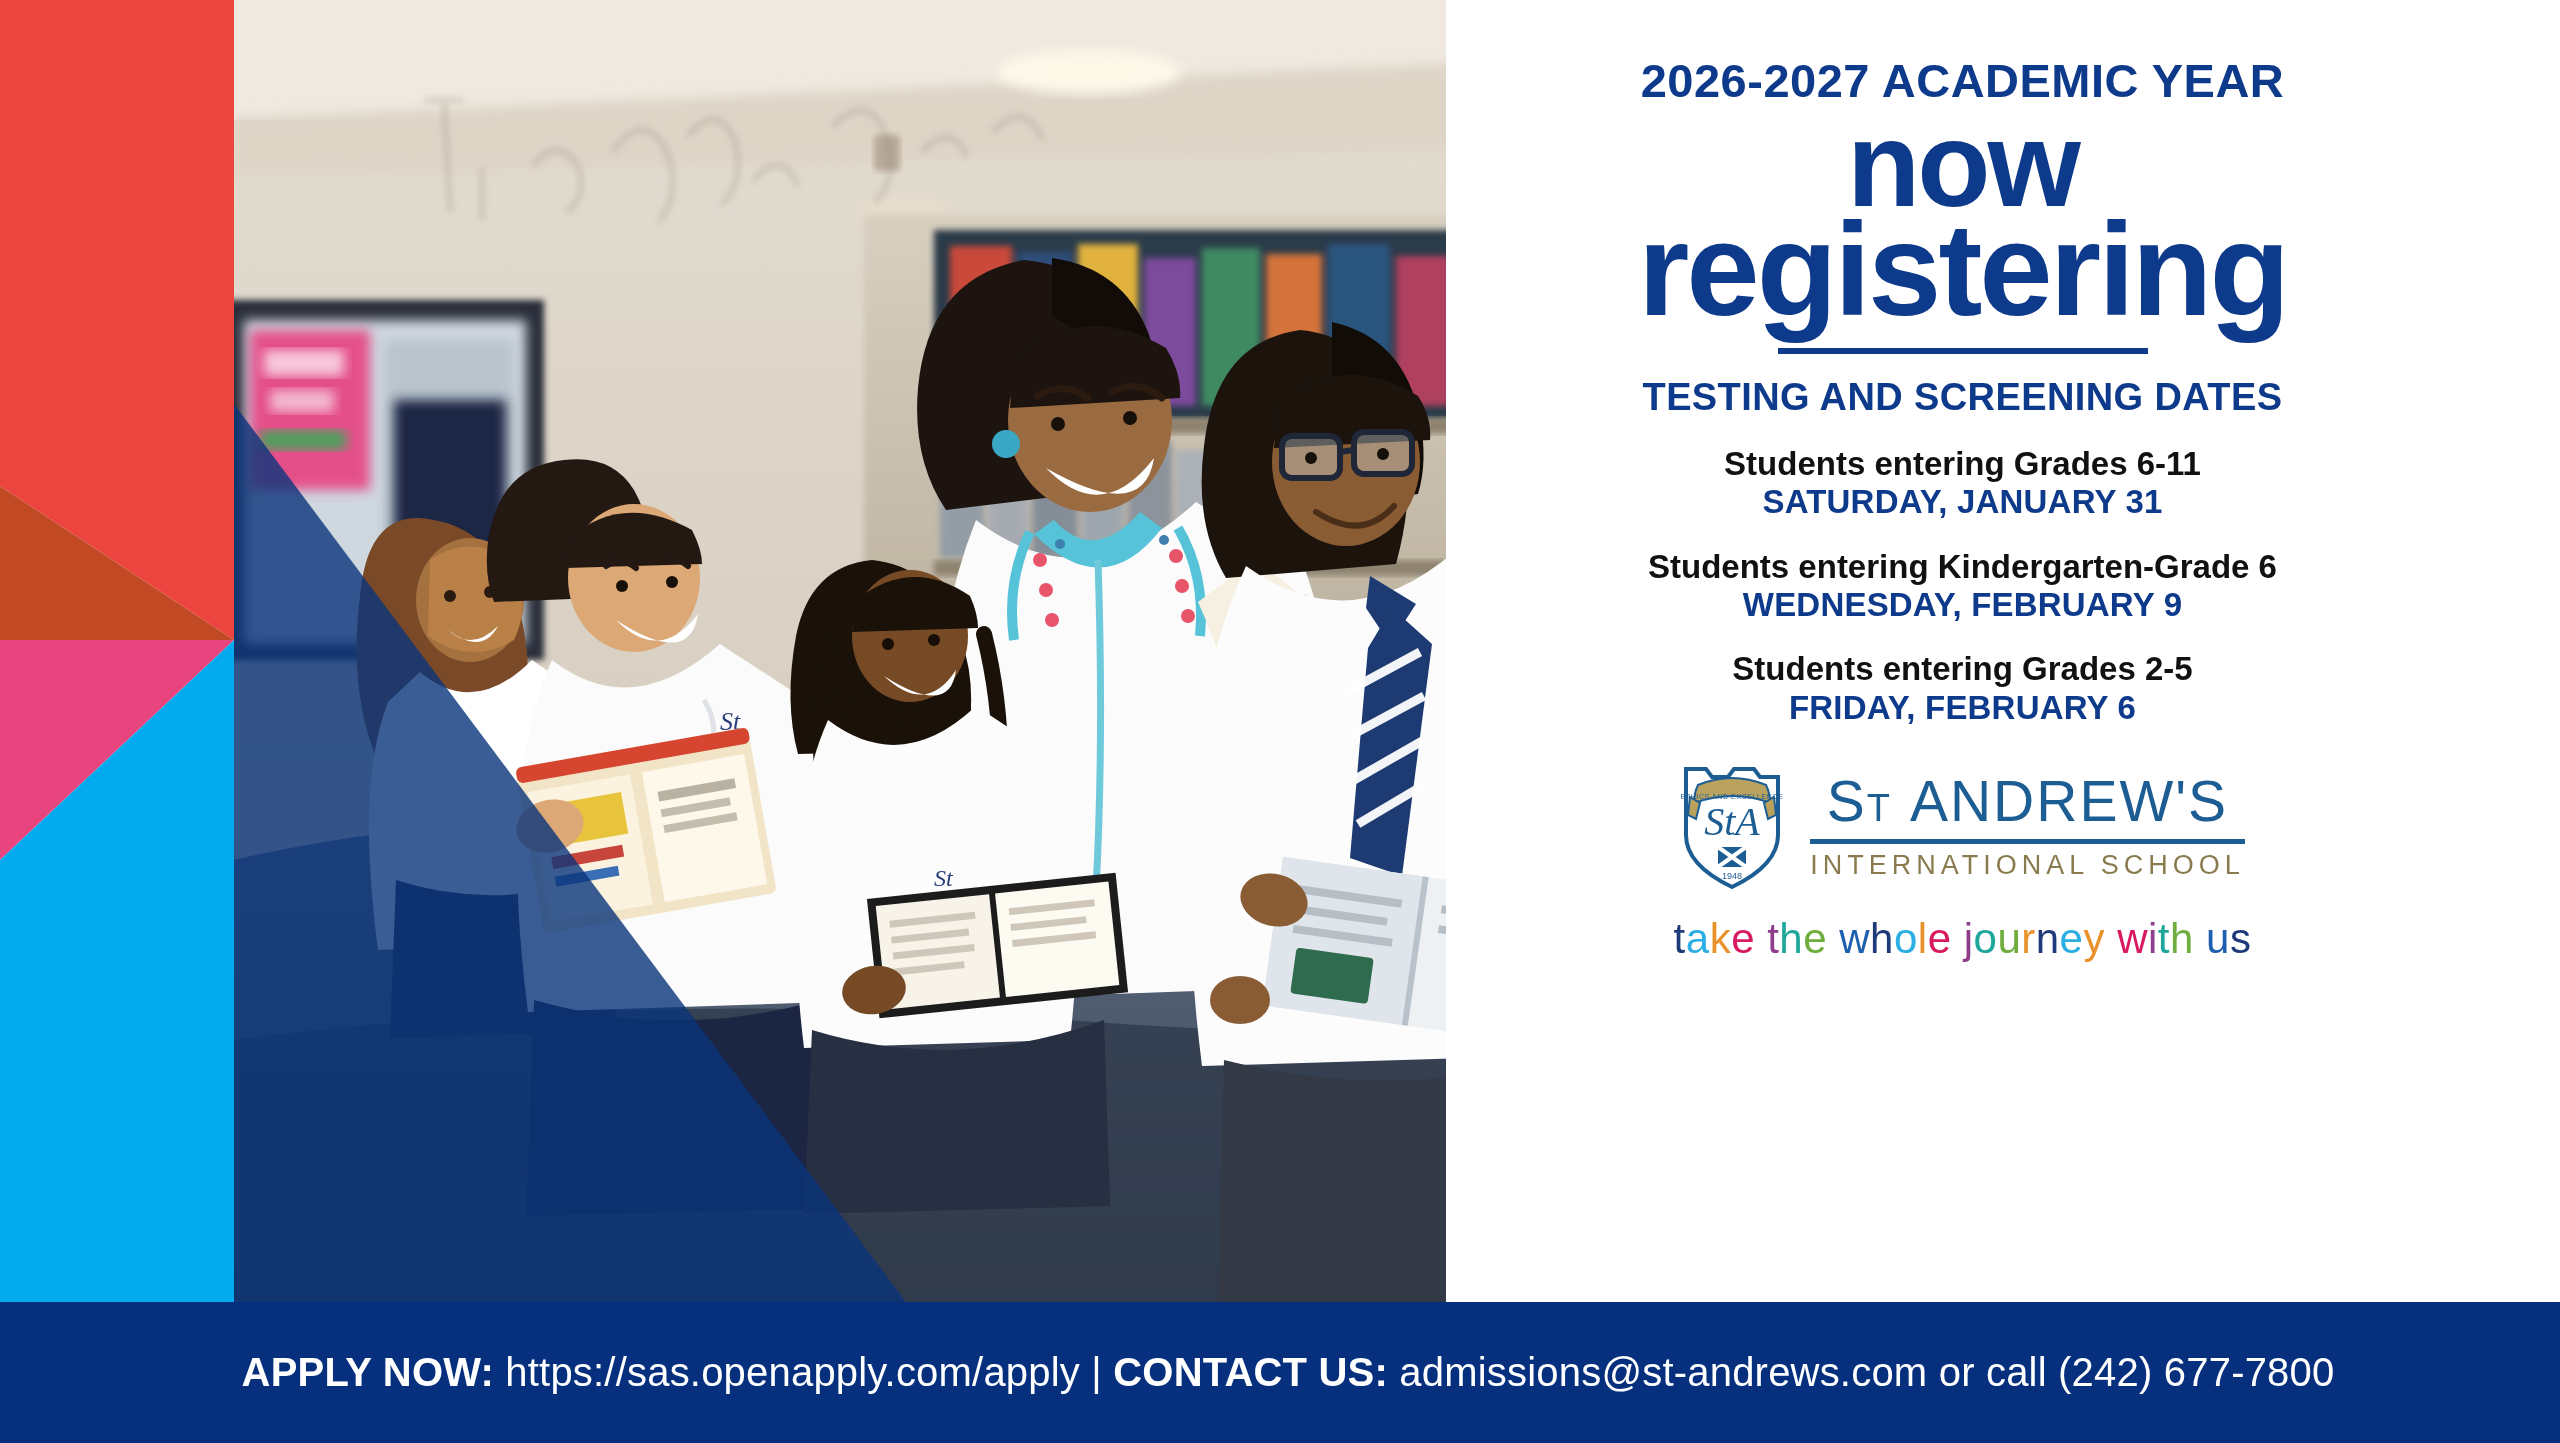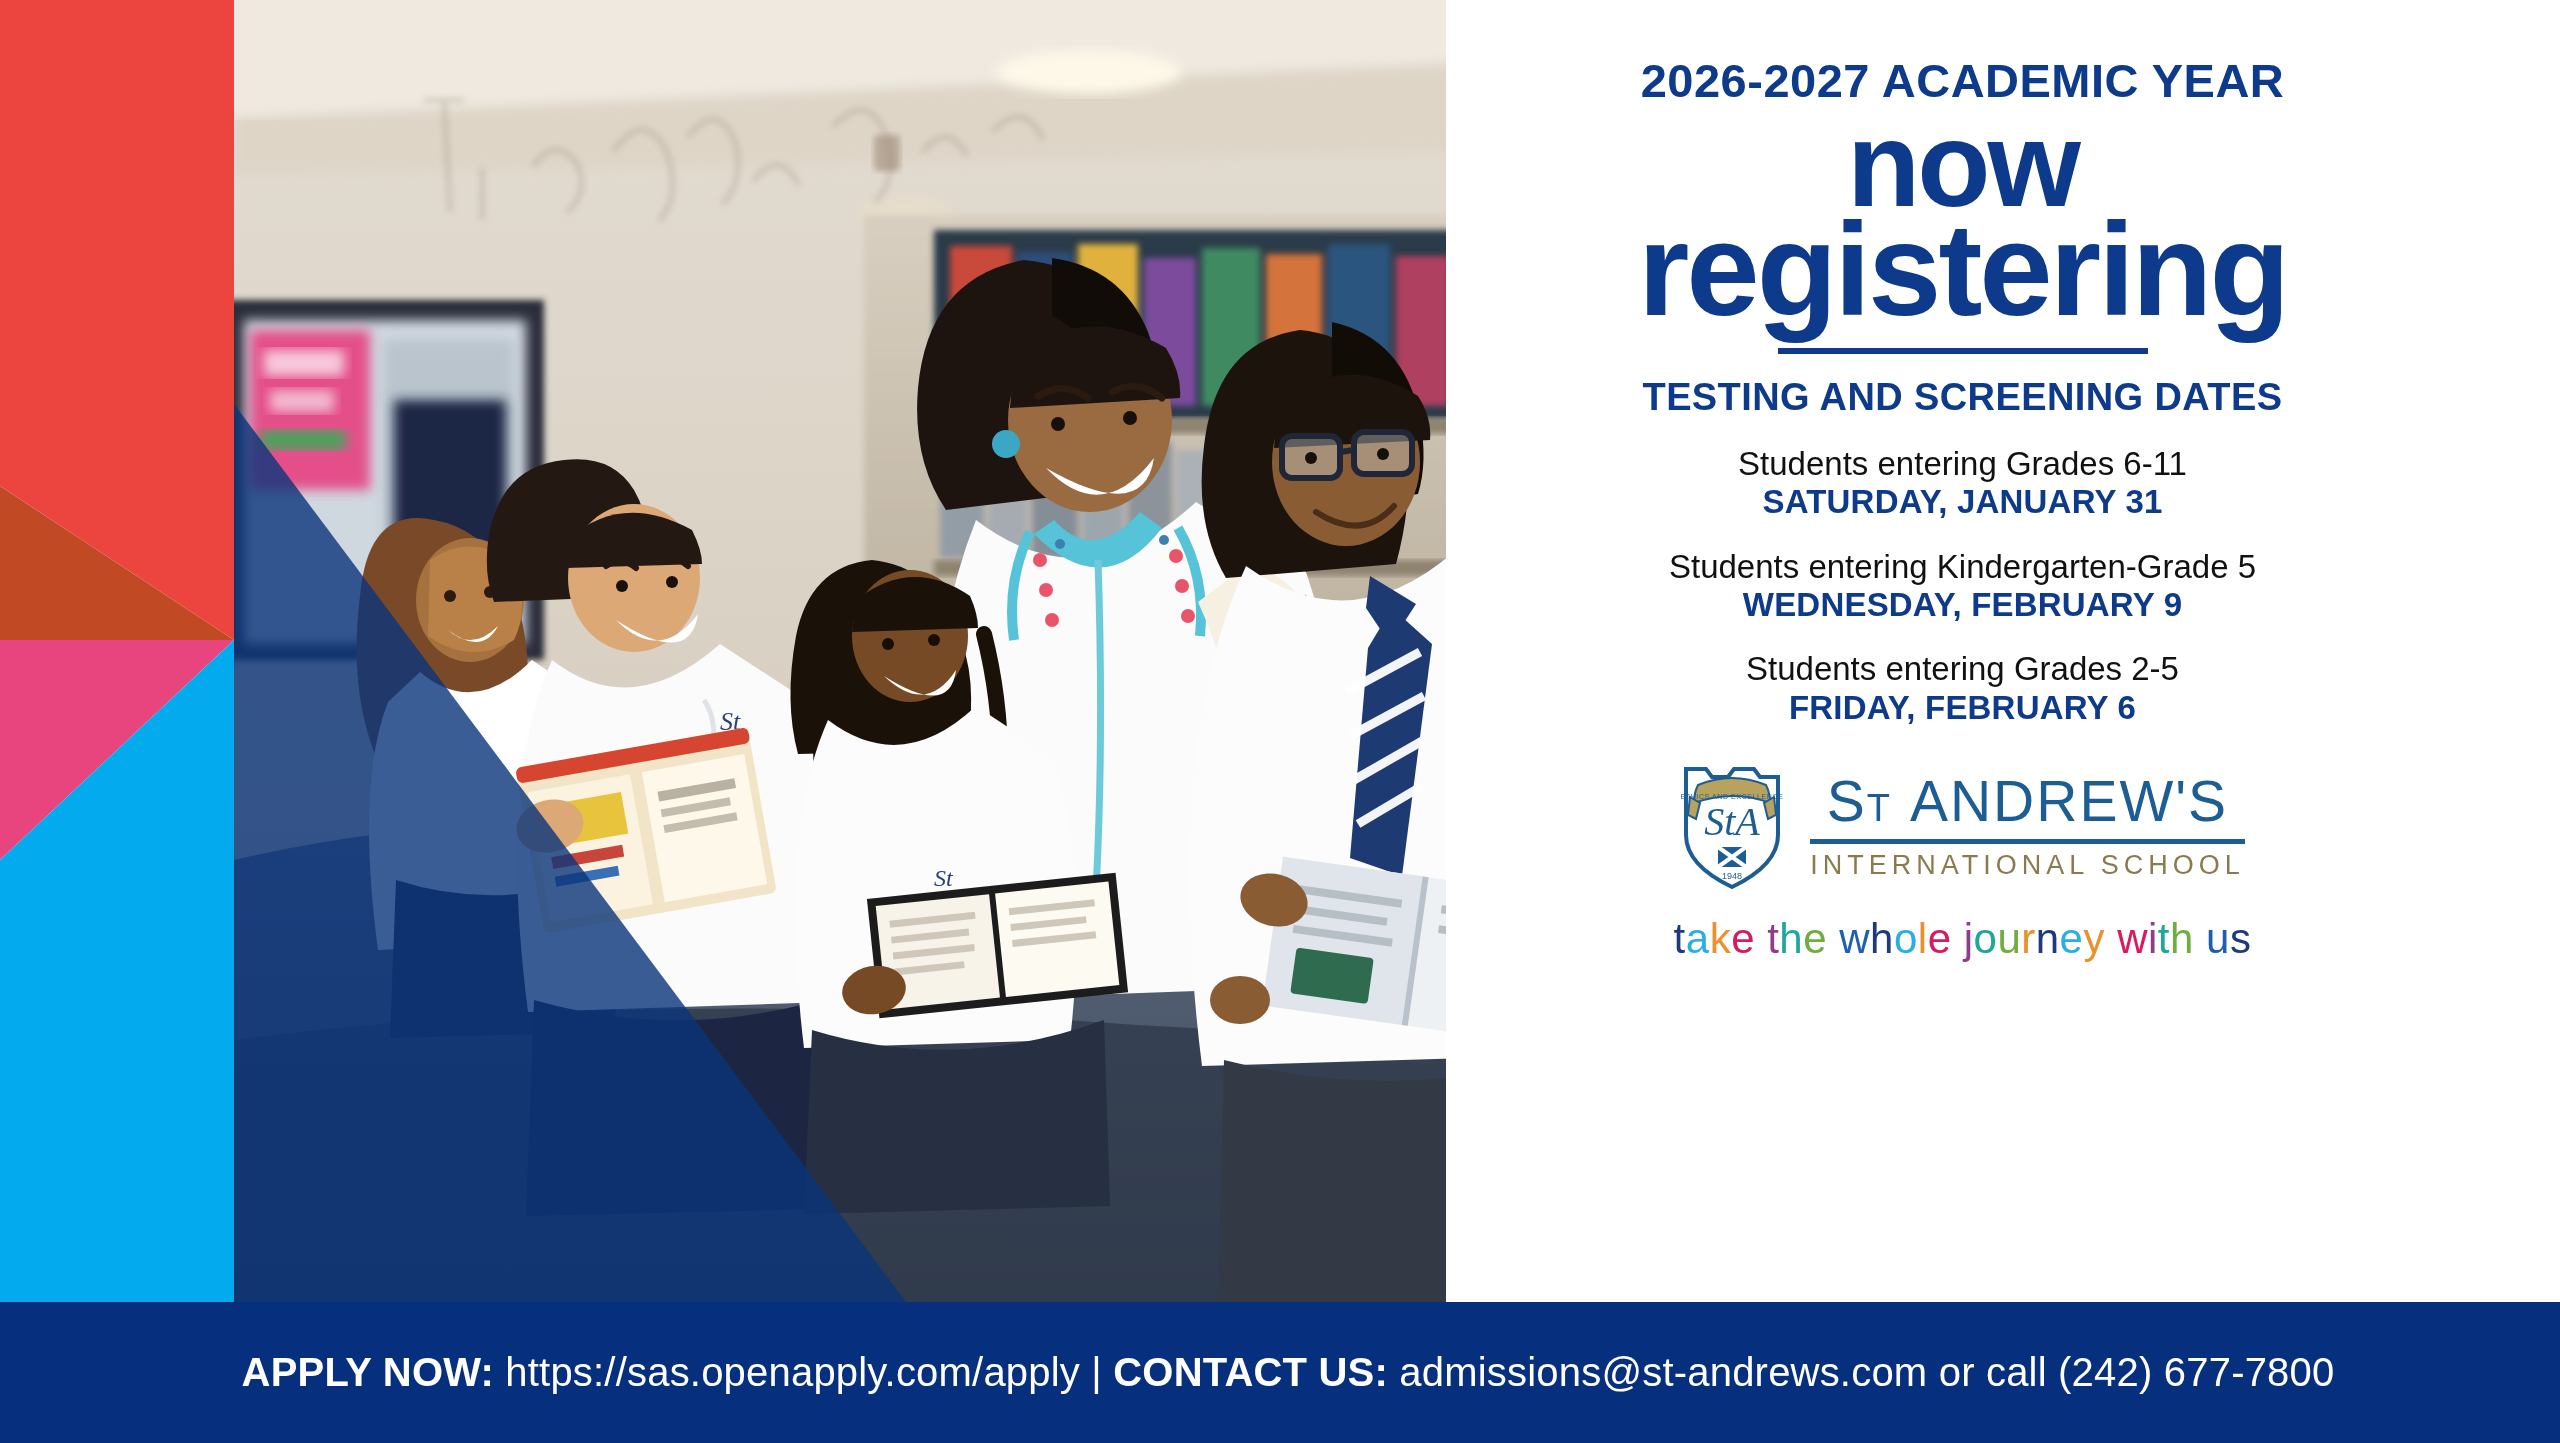--- a/index.html
+++ b/index.html
@@ -59,21 +59,21 @@
     margin-top:22px;margin-bottom:22px;
   }
 
   .dates{width:100%;text-align:center;}
   .dates-title{
     font-size:38px;font-weight:bold;color:#0E3A8C;letter-spacing:0.4px;
     margin-bottom:6px;
   }
   .grp{margin-top:26px;}
   .grp:first-of-type{margin-top:0;}
-  .grp .desc{font-size:33px;color:#111111;line-height:1.13;}
+  .grp .desc{font-size:33px;color:#111111;line-height:1.13;font-weight:bold;}
   .grp .when{font-size:33px;font-weight:bold;color:#0E3A8C;line-height:1.2;letter-spacing:0.2px;}
 
   
   .logo{margin-top:36px;display:flex;align-items:center;justify-content:center;gap:26px;}
   .crest{width:104px;height:126px;flex:none;}
   .wordmark{display:flex;flex-direction:column;align-items:center;justify-content:space-between;}
   .wm-main{
     font-size:57px;color:#1C5D94;letter-spacing:2px;line-height:1;
     font-family:"Liberation Sans",sans-serif;
   }
@@ -365,21 +365,21 @@
 
     <div class="dates">
       <div class="dates-title">TESTING AND SCREENING DATES</div>
 
       <div class="grp">
         <div class="desc">Students entering Grades 6-11</div>
         <div class="when">SATURDAY, JANUARY 31</div>
       </div>
 
       <div class="grp">
-        <div class="desc">Students entering Kindergarten-Grade 5</div>
+        <div class="desc">Students entering Kindergarten-Grade 6</div>
         <div class="when">WEDNESDAY, FEBRUARY 9</div>
       </div>
 
       <div class="grp">
         <div class="desc">Students entering Grades 2-5</div>
         <div class="when">FRIDAY, FEBRUARY 6</div>
       </div>
 
     </div>
 

